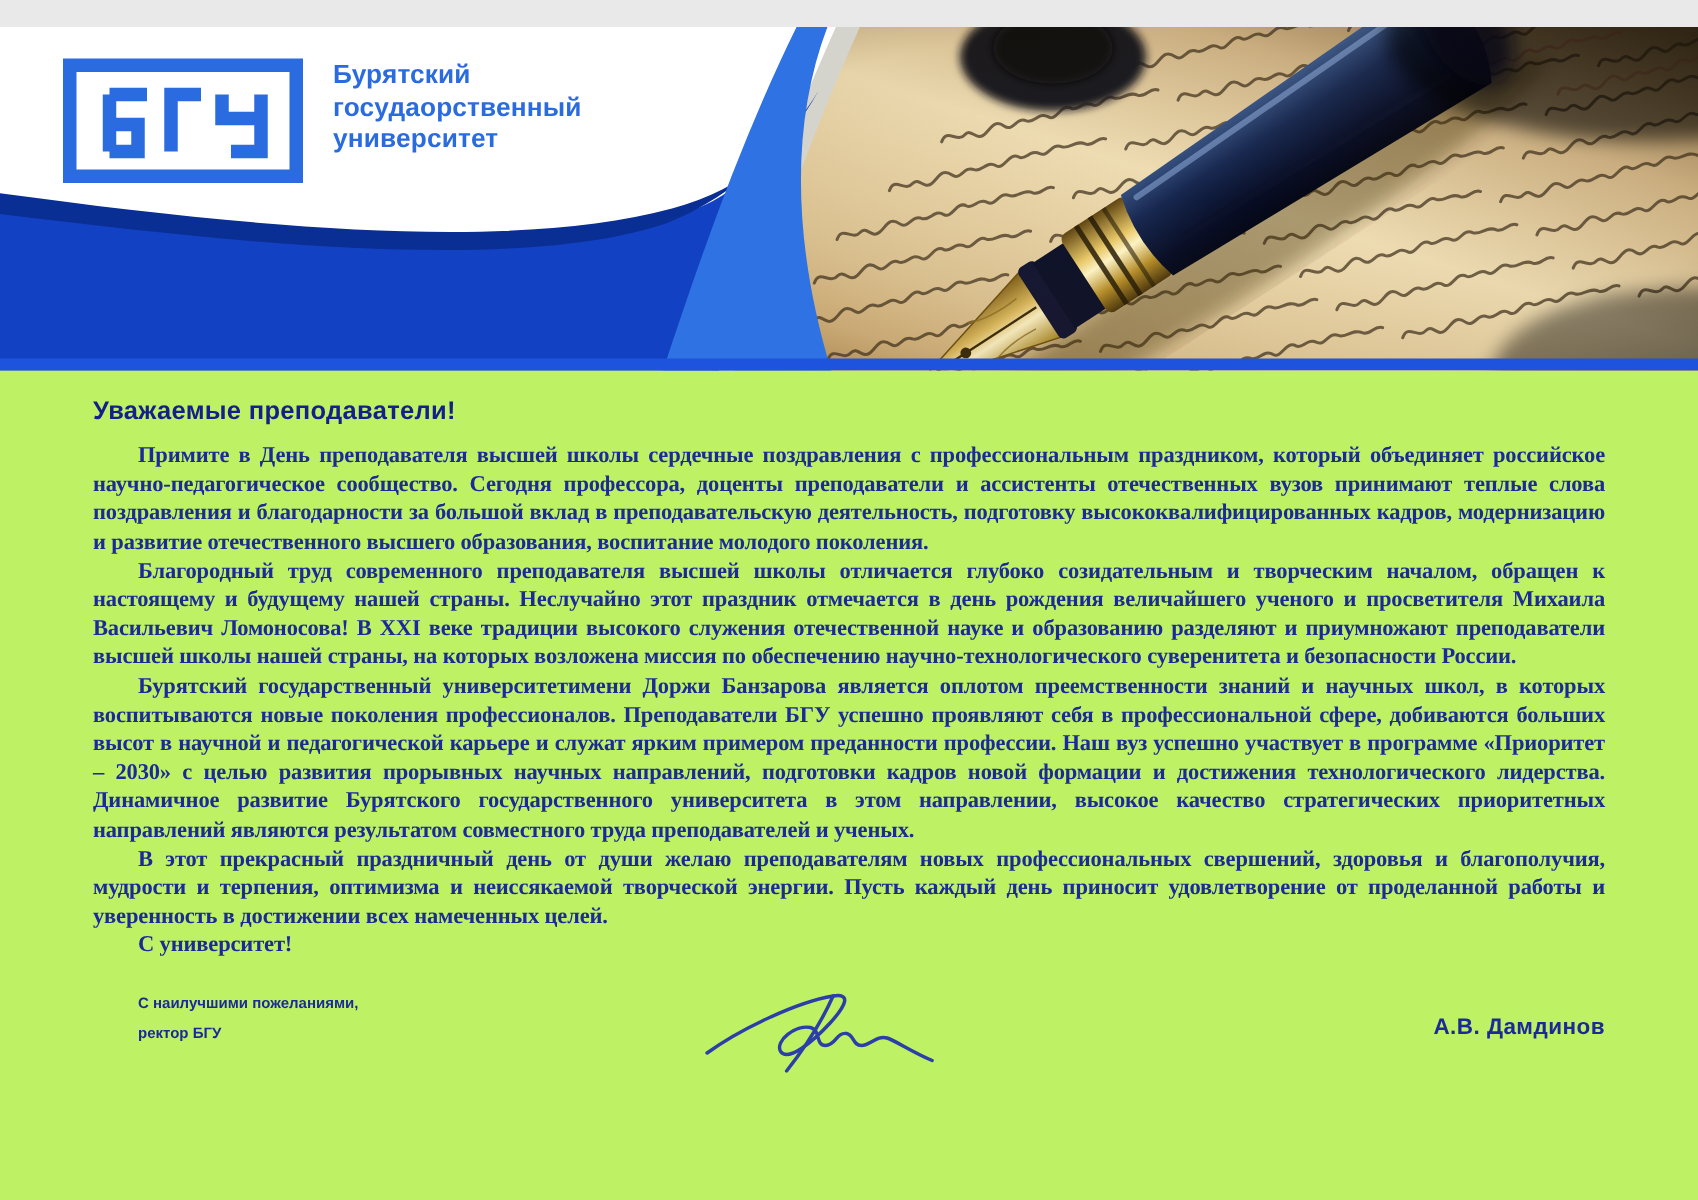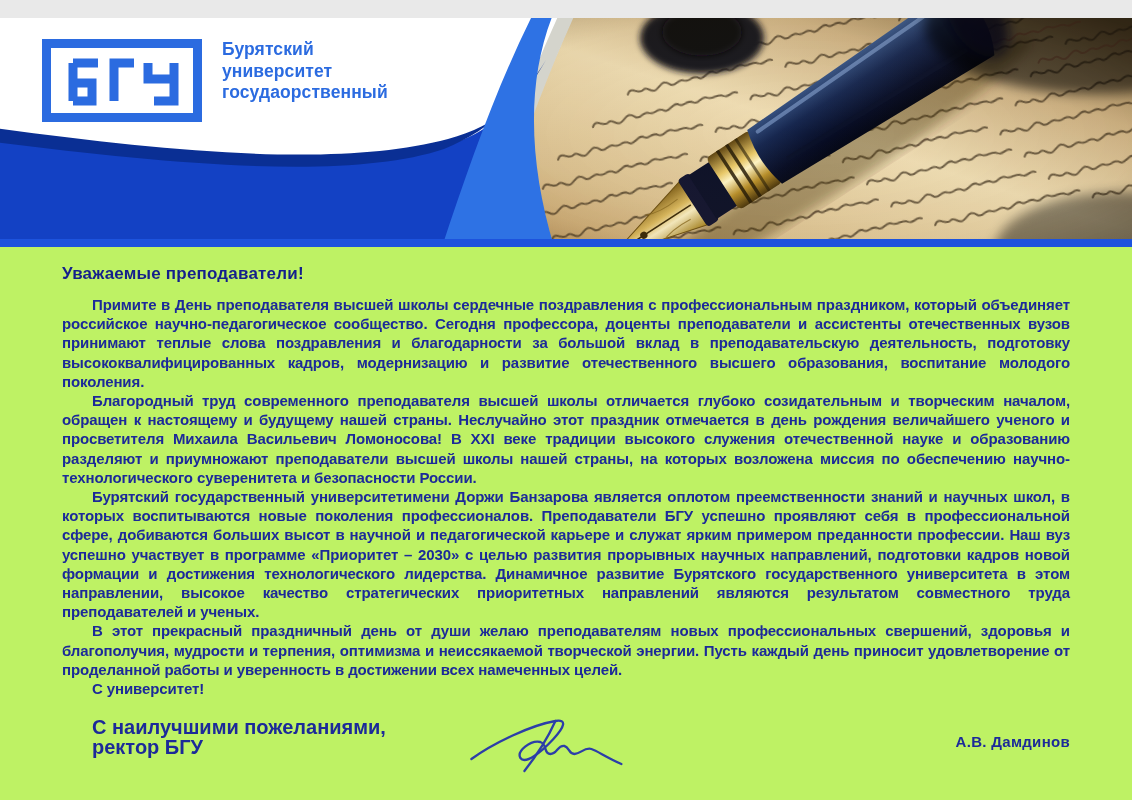--- a/index.html
+++ b/index.html
@@ -17,25 +17,25 @@
   
   .letter{
     position:absolute;top:229px;left:0;right:0;padding:17px 62px 0 62px;
     color:#1c2a99;font-weight:700;
   }
   .salutation{
     font-size:17px;color:#141f8c;margin:0 0 11px 0;letter-spacing:.2px;
   }
   .letter p.body-par{
     margin:0;text-align:justify;text-indent:30px;
-    font-size:15px;line-height:19.2px;letter-spacing:-0.1px;
+    font-size:15px;line-height:19.2px;letter-spacing:-0.1px;font-family:Liberation Serif, serif;
   }
   .closing{position:relative;margin-top:19px;height:70px;}
   .closing .wish-block{
-    position:absolute;left:30px;top:0;font-size:20px;line-height:20px;
+    position:absolute;left:30px;top:0;font-size:10px;line-height:20px;
   }
   .signature{position:absolute;left:50%;top:-4px;transform:translateX(-58%);}
   .signer{position:absolute;right:0;top:16px;font-size:15px;letter-spacing:.3px;}
 </style>
 </head>
 <body>
 
 <div class="page">
 
   <div class="header">
@@ -187,22 +187,22 @@
         <path d="M72,62 V24 H92"></path>
 
         <path d="M106,24 V40 H128 M132,24 V62 H112"></path>
       </g>
 
       <rect x="0" y="221" width="1132" height="8" fill="#1d53dd"></rect>
     </svg>
 
     <div class="uni-name">
       <div>Бурятский</div>
+      <div>госудаорственный</div>
       <div>университет</div>
-      <div>госудаорственный</div>
     </div>
   </div>
 
   <div class="letter">
     <h1 class="salutation">Уважаемые преподаватели!</h1>
 
     <p class="body-par">Примите в День преподавателя высшей школы сердечные поздравления с профессиональным праздником, который объединяет российское научно-педагогическое сообщество. Сегодня профессора, доценты преподаватели и ассистенты отечественных вузов принимают теплые слова поздравления и благодарности за большой вклад в преподавательскую деятельность, подготовку высококвалифицированных кадров, модернизацию и развитие отечественного высшего образования, воспитание молодого поколения.</p>
     <p class="body-par">Благородный труд современного преподавателя высшей школы отличается глубоко созидательным и творческим началом, обращен к настоящему и будущему нашей страны. Неслучайно этот праздник отмечается в день рождения величайшего ученого и просветителя Михаила Васильевич Ломоносова! В XXI веке традиции высокого служения отечественной науке и образованию разделяют и приумножают преподаватели высшей школы нашей страны, на которых возложена миссия по обеспечению научно-технологического суверенитета и безопасности России.</p>
     <p class="body-par">Бурятский государственный университетимени Доржи Банзарова является оплотом преемственности знаний и научных школ, в которых воспитываются новые поколения профессионалов. Преподаватели БГУ успешно проявляют себя в профессиональной сфере, добиваются больших высот в научной и педагогической карьере и служат ярким примером преданности профессии. Наш вуз успешно участвует в программе «Приоритет – 2030» с целью развития прорывных научных направлений, подготовки кадров новой формации и достижения технологического лидерства. Динамичное развитие Бурятского государственного университета в этом направлении, высокое качество стратегических приоритетных направлений являются результатом совместного труда преподавателей и ученых.</p>
     <p class="body-par">В этот прекрасный праздничный день от души желаю преподавателям новых профессиональных свершений, здоровья и благополучия, мудрости и терпения, оптимизма и неиссякаемой творческой энергии. Пусть каждый день приносит удовлетворение от проделанной работы и уверенность в достижении всех намеченных целей.</p>

